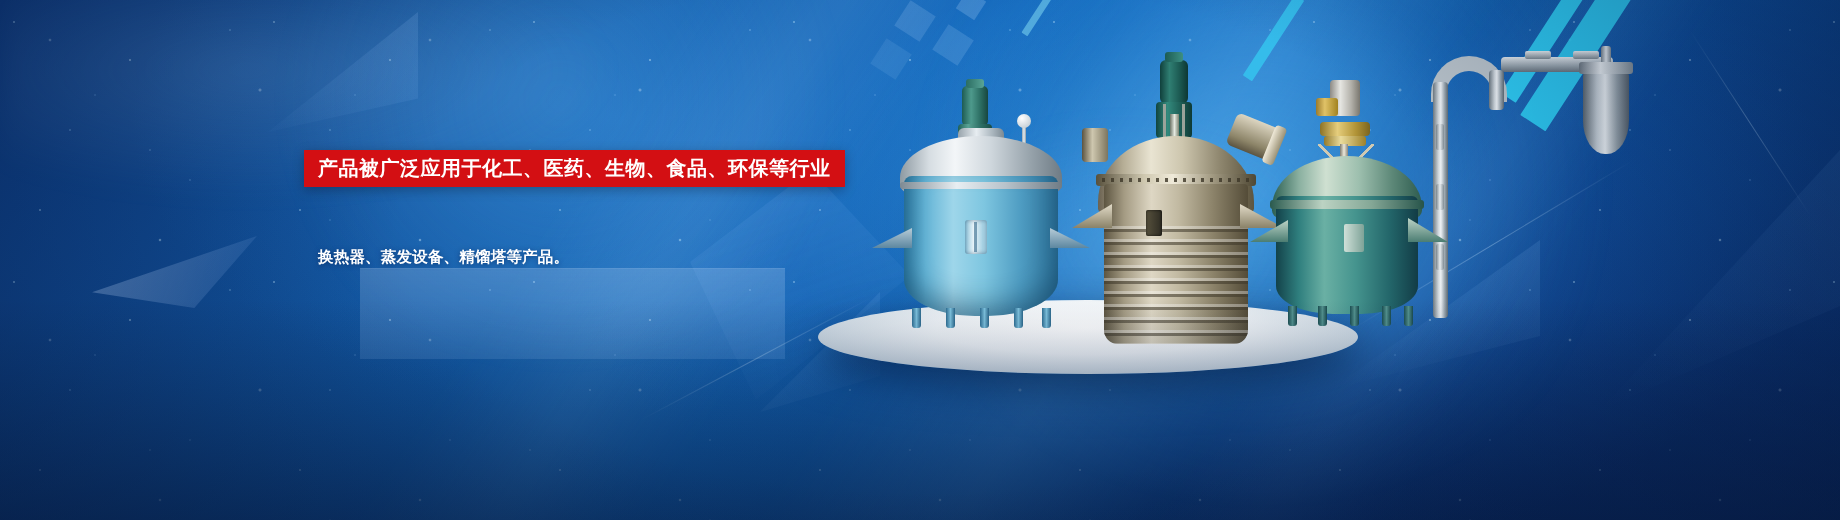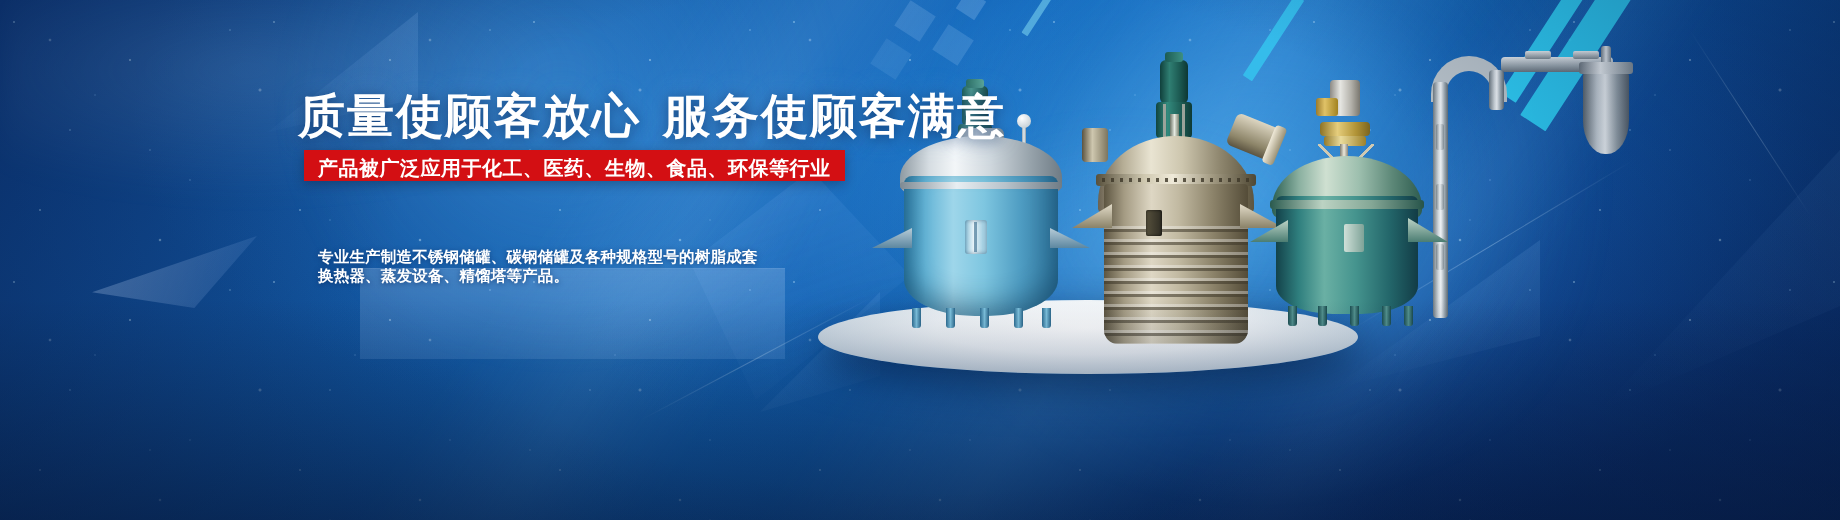--- a/index.html
+++ b/index.html
@@ -106,21 +106,21 @@
     font-size:47px;font-weight:700;color:#ffffff;letter-spacing:2px;
     white-space:nowrap;line-height:1;
     text-shadow:0 2px 14px rgba(4,30,80,.65),0 0 28px rgba(120,200,255,.30);
   }
   .headline .gap{display:inline-block;width:22px;}
 
   .tagline{
     position:absolute;left:304px;top:150px;
     background:#d30f13;color:#ffffff;
     font-size:20px;font-weight:700;letter-spacing:.5px;
-    padding:8px 14px 3px 14px;white-space:nowrap;line-height:1;
+    padding:8px 14px 9px 14px;white-space:nowrap;line-height:1;
     box-shadow:0 3px 12px rgba(0,0,0,.28);
   }
 
   .desc-panel{
     position:absolute;left:360px;top:268px;width:425px;height:90px;
     background:linear-gradient(180deg,rgba(205,228,255,.22),rgba(180,215,255,.12));
     border-top:1px solid rgba(225,240,255,.18);
   }
   .desc{
     position:absolute;left:318px;top:248px;width:470px;
@@ -467,26 +467,22 @@
           <i style="left:100px"></i>
           <i style="left:122px"></i>
       </div>
     </div>
   </div>
 
   <div class="dark-bottom"></div>
   <div class="vignette"></div>
 
   <div class="copy">
-    <div class="headline">
-      <span>质量使顾客放心</span><span class="gap"></span><span>服务使顾客满意</span>
-    </div>
 
     <div class="tagline">产品被广泛应用于化工、医药、生物、食品、环保等行业</div>
 
     <div class="desc-panel"></div>
     <div class="desc">
-      <p>专业生产制造不锈钢储罐、碳钢储罐及各种规格型号的树脂成套</p>
       <p>换热器、蒸发设备、精馏塔等产品。</p>
     </div>
   </div>
 
 </div>
 
 </body></html>

